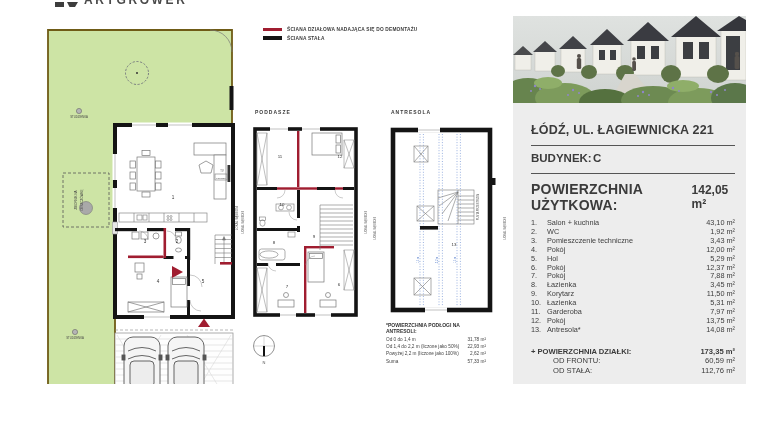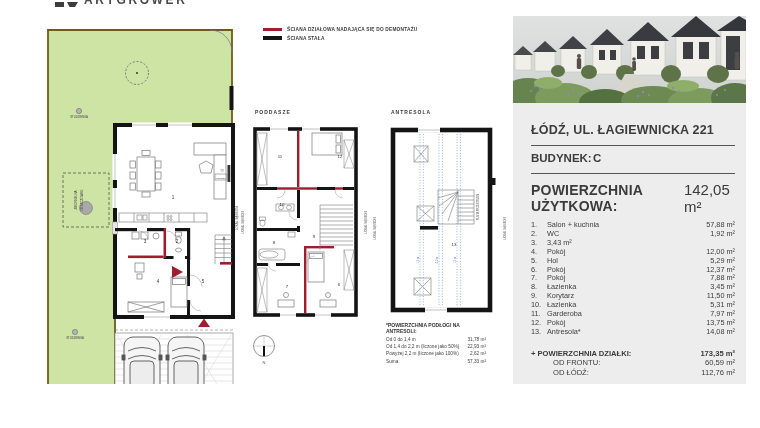--- a/index.html
+++ b/index.html
@@ -34,21 +34,21 @@
   .panel{position:absolute;left:513px;top:16px;width:233px;height:428px;background:#ededed;}
   .panel .photo{display:block;}
   .p-content{padding:0 11px 0 18px;}
   .address{margin-top:20px;font-size:12.5px;font-weight:600;letter-spacing:.2px;color:#3b3b3b;}
   .rule{border:0;border-top:1.2px solid #555;margin:8px 0 0 0;}
   .specs{margin-top:5px;}
   .spec-row{font-size:11.5px;font-weight:600;line-height:14px;color:#3b3b3b;}
   .spec-label{display:inline-block;width:62px;}
   .area-row{display:flex;justify-content:space-between;align-items:baseline;margin-top:7px;}
   .area-label{font-size:14px;font-weight:bold;letter-spacing:.2px;}
-  .area-value{font-size:15px;font-weight:normal;}
+  .area-value{font-size:12px;font-weight:bold;}
   .rooms{margin-top:6px;}
   .room-row{display:flex;font-size:7.3px;line-height:8.9px;color:#3d3d3d;}
   .room-no{width:16px;}
   .room-name{flex:1;}
   .room-area{text-align:right;}
   .extra{margin-top:8px;display:flex;justify-content:space-between;}
   .extra-label{font-size:7.6px;font-weight:bold;line-height:9px;}
   .extra-value{font-size:7.6px;}
   .plot{margin-top:12px;}
   .plot-row{display:flex;justify-content:space-between;font-size:7.6px;line-height:9.4px;}
@@ -565,29 +565,30 @@
       </div>
       <hr class="rule">
       <div class="area-row">
         <span class="area-label">POWIERZCHNIA UŻYTKOWA:</span>
         <span class="area-value">142,05 m²</span>
       </div>
       <div class="rooms">
         <div class="room-row">
             <span class="room-no">1.</span>
             <span class="room-name">Salon + kuchnia</span>
-            <span class="room-area">57,88 m²</span>
+            <span class="room-area">43,10 m²</span>
           </div>
         <div class="room-row">
             <span class="room-no">2.</span>
             <span class="room-name">WC</span>
             <span class="room-area">1,92 m²</span>
           </div>
         <div class="room-row">
             <span class="room-no">3.</span>
+            <span class="room-name">Pomieszczenie techniczne</span>
             <span class="room-area">3,43 m²</span>
           </div>
         <div class="room-row">
             <span class="room-no">4.</span>
             <span class="room-name">Pokój</span>
             <span class="room-area">12,00 m²</span>
           </div>
         <div class="room-row">
             <span class="room-no">5.</span>
             <span class="room-name">Hol</span>
@@ -637,21 +638,21 @@
       <div class="plot">
         <div class="plot-row bold">
             <span>+ POWIERZCHNIA DZIAŁKI:</span>
             <span>173,35 m²</span>
           </div>
         <div class="plot-row">
             <span class="plot-indent">OD FRONTU:</span>
             <span>60,59 m²</span>
           </div>
         <div class="plot-row">
-            <span class="plot-indent">OD ŁÓDŹ:</span>
+            <span class="plot-indent">OD STAŁA:</span>
             <span>112,76 m²</span>
           </div>
       </div>
     </div>
 
     <svg class="siteplan" width="233" height="47" viewBox="0 0 233 47">
       <polygon points="28,6 190,6 214,47 28,47" fill="#f8f8f8" stroke="#b0b0b0" stroke-width="0.8"></polygon>
       <g stroke="#c2c2c2" stroke-width="1.1">
         <line x1="186" y1="0" x2="233" y2="45"></line>
           <line x1="194" y1="0" x2="233" y2="37"></line>

